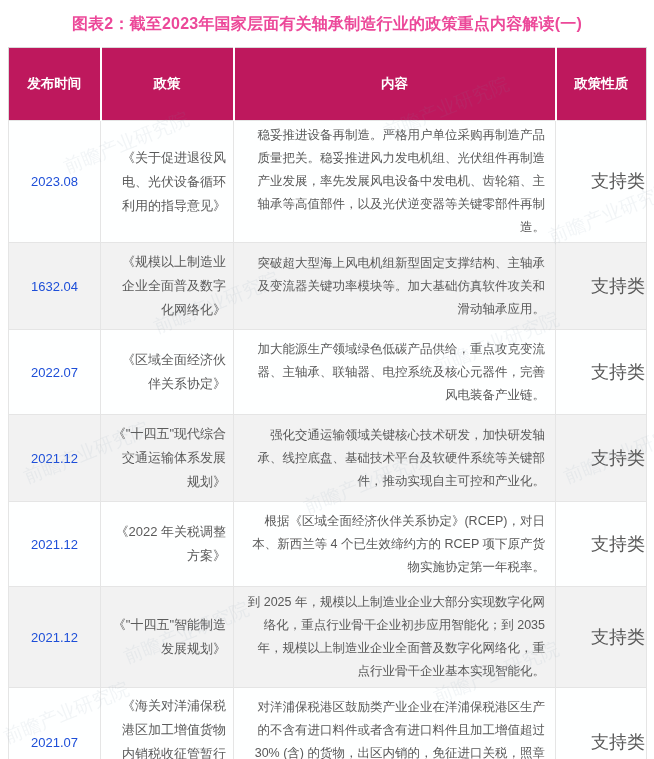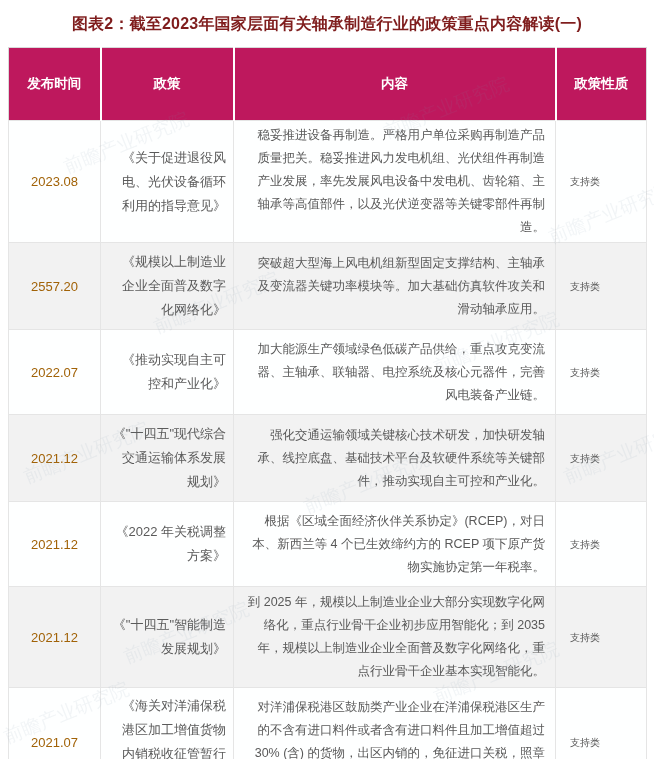--- a/index.html
+++ b/index.html
@@ -13,21 +13,21 @@
     font-family: "Liberation Sans", sans-serif;
     position: relative;
     overflow: hidden;
   }
   .page-title {
     margin: 0;
     padding: 14px 10px 12px 10px;
     text-align: center;
     font-size: 16px;
     font-weight: 700;
-    color: #7f1d1d;
+    color: #ec4899;
     letter-spacing: 0.2px;
   }
   table.policy-table {
     table-layout: fixed;
     border-collapse: collapse;
     width: 638px;
     margin-left: 8px;
     border: 1px solid #d9d9d9;
     position: relative;
     z-index: 2;
@@ -58,38 +58,38 @@
   tr.r2 td { height: 48px; }
   tr.r3 td { height: 80px; }
   tr.r4 td { height: 78px; }
   tr.r5 td { height: 80px; }
   tr.r6 td { height: 78px; }
   tr.r7 td { height: 94px; }
   tr.r8 td { height: 102px; }
   td.cell-date {
     text-align: center;
     font-size: 13px;
-    color: #a16207;
+    color: #1d4ed8;
     padding: 2px 4px;
   }
   td.cell-policy {
     text-align: right;
     padding: 3px 7px 3px 10px;
     font-size: 13px;
     line-height: 24px;
     color: #5a5a5a;
   }
   td.cell-content {
     text-align: right;
     padding: 3px 10px 3px 13px;
   }
   td.cell-nature {
-    text-align: left;
+    text-align: right;
     padding-left: 14px;
-    font-size: 10px;
+    font-size: 18px;
   }
   
   .wm-layer {
     position: absolute;
     top: 0; left: 0;
     width: 654px; height: 759px;
     pointer-events: none;
     z-index: 3;
     overflow: hidden;
   }
@@ -148,28 +148,28 @@
     </tr>
   </thead>
   <tbody>
     <tr class="r1">
       <td class="cell-date">2023.08</td>
       <td class="cell-policy">《关于促进退役风电、光伏设备循环利用的指导意见》</td>
       <td class="cell-content">稳妥推进设备再制造。严格用户单位采购再制造产品质量把关。稳妥推进风力发电机组、光伏组件再制造产业发展，率先发展风电设备中发电机、齿轮箱、主轴承等高值部件，以及光伏逆变器等关键零部件再制造。</td>
       <td class="cell-nature">支持类</td>
     </tr>
     <tr class="r3">
-      <td class="cell-date">2557.20</td>
+      <td class="cell-date">1632.04</td>
       <td class="cell-policy">《规模以上制造业企业全面普及数字化网络化》</td>
       <td class="cell-content">突破超大型海上风电机组新型固定支撑结构、主轴承及变流器关键功率模块等。加大基础仿真软件攻关和滑动轴承应用。</td>
       <td class="cell-nature">支持类</td>
     </tr>
     <tr class="r4">
       <td class="cell-date">2022.07</td>
-      <td class="cell-policy">《推动实现自主可控和产业化》</td>
+      <td class="cell-policy">《区域全面经济伙伴关系协定》</td>
       <td class="cell-content">加大能源生产领域绿色低碳产品供给，重点攻克变流器、主轴承、联轴器、电控系统及核心元器件，完善风电装备产业链。</td>
       <td class="cell-nature">支持类</td>
     </tr>
     <tr class="r5">
       <td class="cell-date">2021.12</td>
       <td class="cell-policy">《"十四五"现代综合交通运输体系发展规划》</td>
       <td class="cell-content">强化交通运输领域关键核心技术研发，加快研发轴承、线控底盘、基础技术平台及软硬件系统等关键部件，推动实现自主可控和产业化。</td>
       <td class="cell-nature">支持类</td>
     </tr>
     <tr class="r6">

